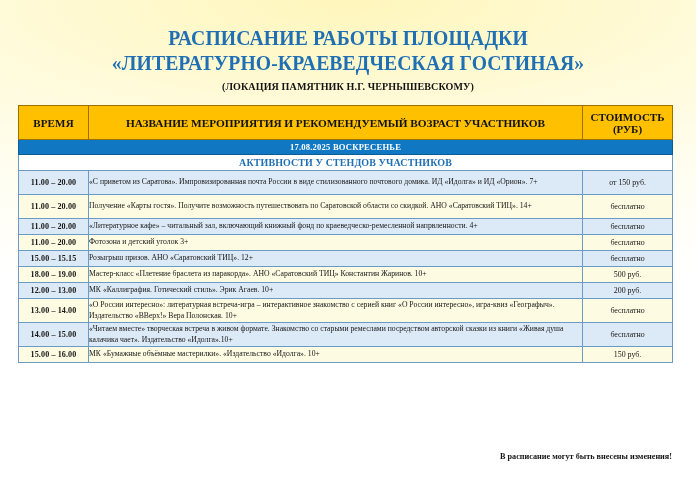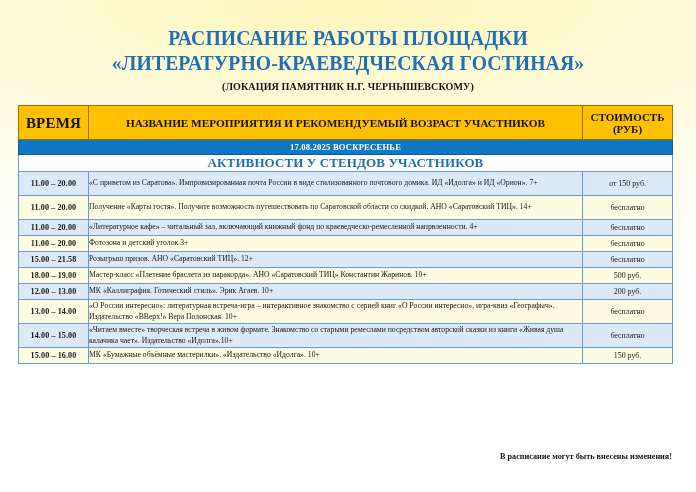--- a/index.html
+++ b/index.html
@@ -71,21 +71,21 @@
   
   tr.hdr td{
     background:#FFC000;
     border:1px solid #9A7100;
     color:#121212;
     font-weight:bold;
     text-align:center;
     height:33px;
     line-height:12px;
   }
-  td.h-time{font-size:15px;letter-spacing:.2px;}
+  td.h-time{font-size:11px;letter-spacing:.2px;}
   td.h-name{font-size:11.3px;letter-spacing:-.05px;}
   td.h-price{font-size:11px;line-height:12.5px;}
 
   
   tr.datebar td{
     background:#1077C3;
     border:1px solid #0B5C96;
     color:#FFFFFF;
     font-weight:bold;
     font-size:8.6px;
@@ -96,21 +96,21 @@
 
   
   tr.section td{
     background:#FFFFFF;
     border-left:1px solid #6B9AC4;
     border-right:1px solid #6B9AC4;
     border-top:1px solid #FFFFFF;
     border-bottom:1px solid #6B9AC4;
     color:#1F6FB4;
     font-weight:bold;
-    font-size:13px;
+    font-size:10px;
     text-align:center;
     height:15px;
     letter-spacing:.1px;
   }
 
   
   tr.r td{height:15px;}
   tr.r.two td{height:23px;}
   tr.blue td{background:#DCE9F6;}
   tr.cream td{background:#FDFBE2;}
@@ -259,21 +259,21 @@
             <td class="t-time">11.00 – 20.00</td>
             <td class="t-name">«Литературное кафе» – читальный зал, включающий книжный фонд по краеведческо-ремесленной напрвленности. 4+</td>
             <td class="t-price">бесплатно</td>
           </tr>
           <tr class="r cream">
             <td class="t-time">11.00 – 20.00</td>
             <td class="t-name">Фотозона и детский уголок 3+</td>
             <td class="t-price">бесплатно</td>
           </tr>
           <tr class="r blue">
-            <td class="t-time">15.00 – 21.58</td>
+            <td class="t-time">15.00 – 15.15</td>
             <td class="t-name">Розыгрыш призов. АНО «Саратовский ТИЦ». 12+</td>
             <td class="t-price">бесплатно</td>
           </tr>
           <tr class="r cream">
             <td class="t-time">18.00 – 19.00</td>
             <td class="t-name">Мастер-класс «Плетение браслета из паракорда». АНО «Саратовский ТИЦ»  Константин Жаринов. 10+</td>
             <td class="t-price">500 руб.</td>
           </tr>
 
 

